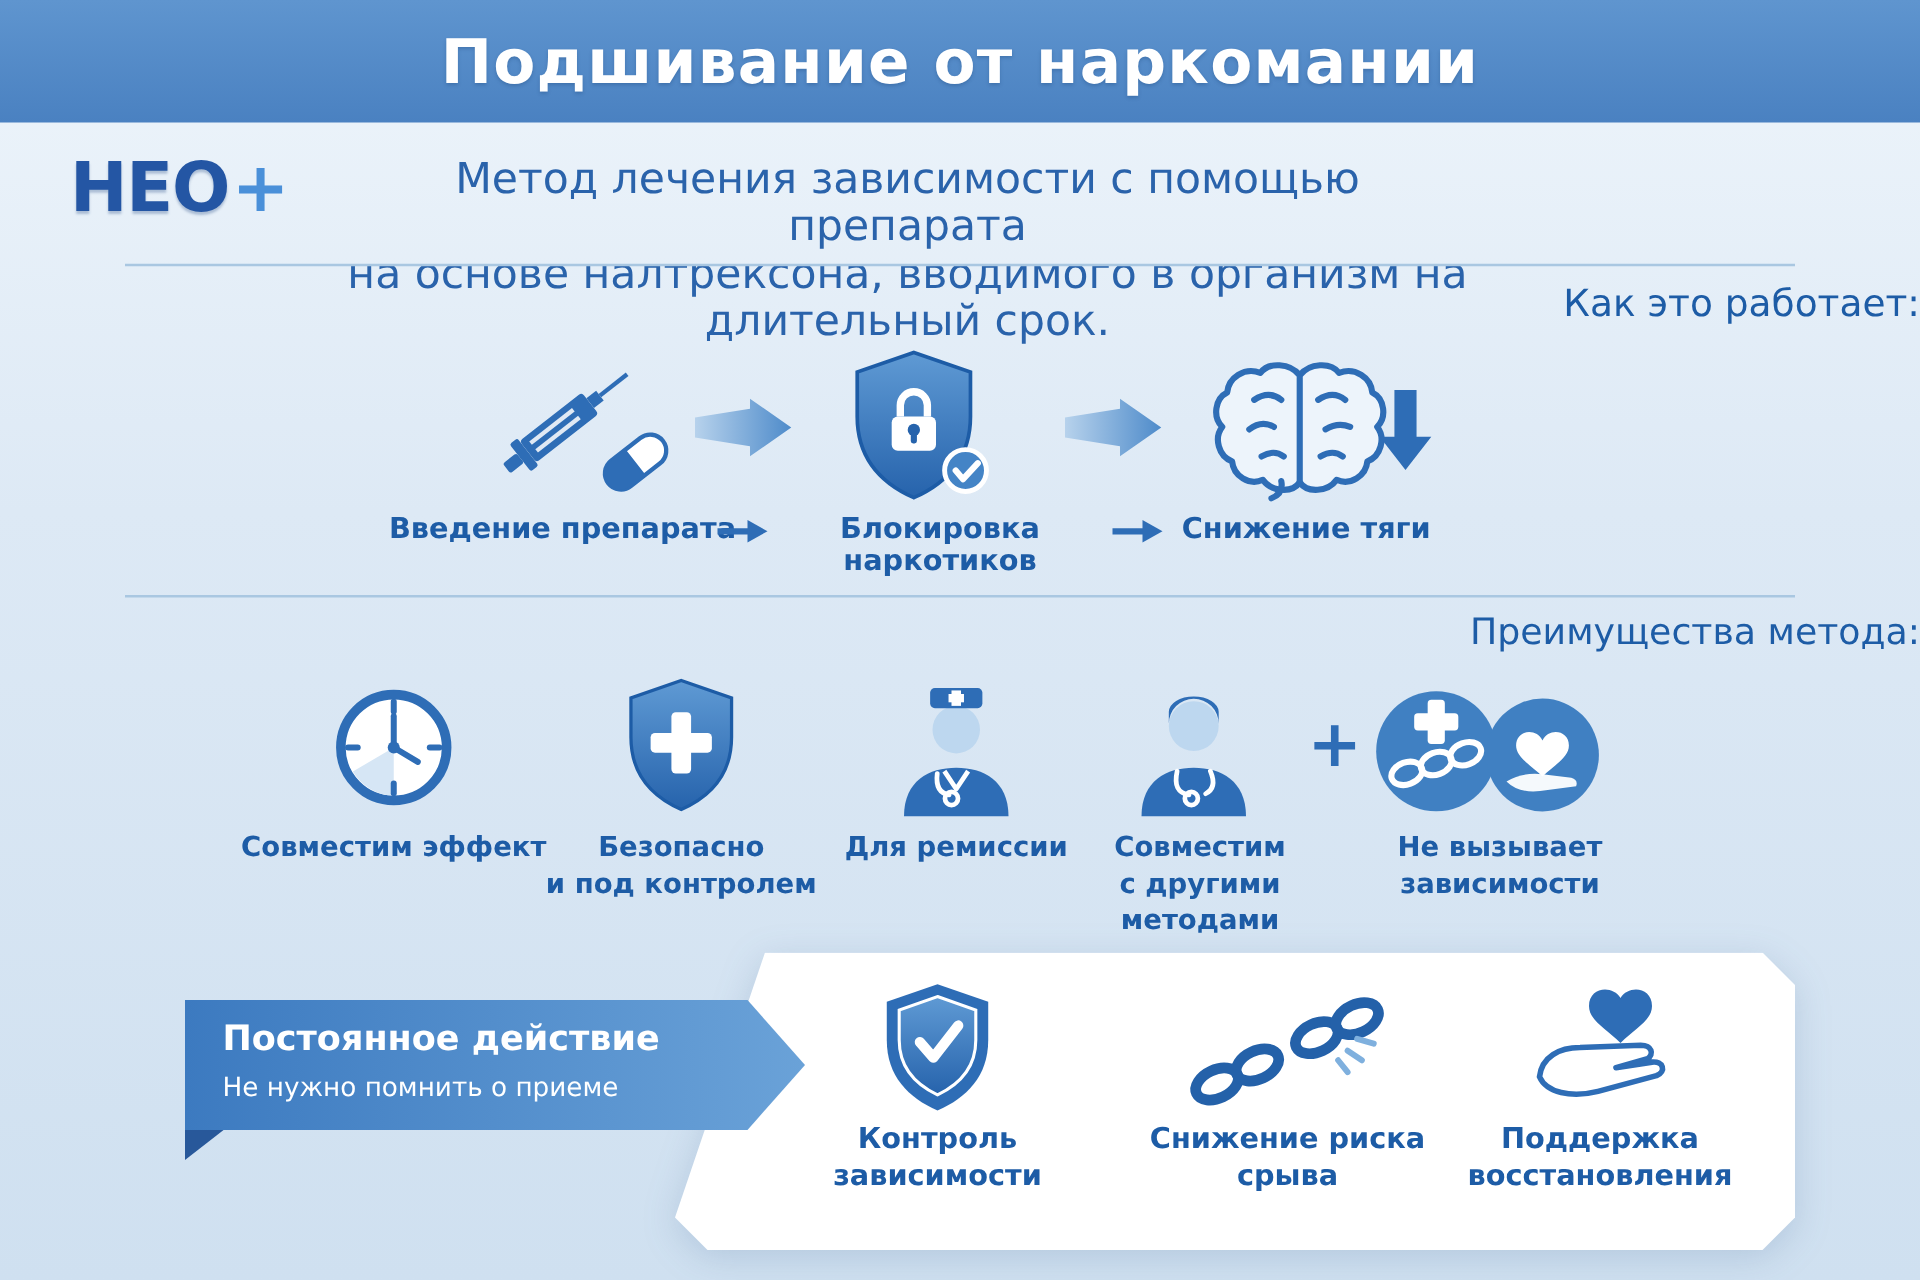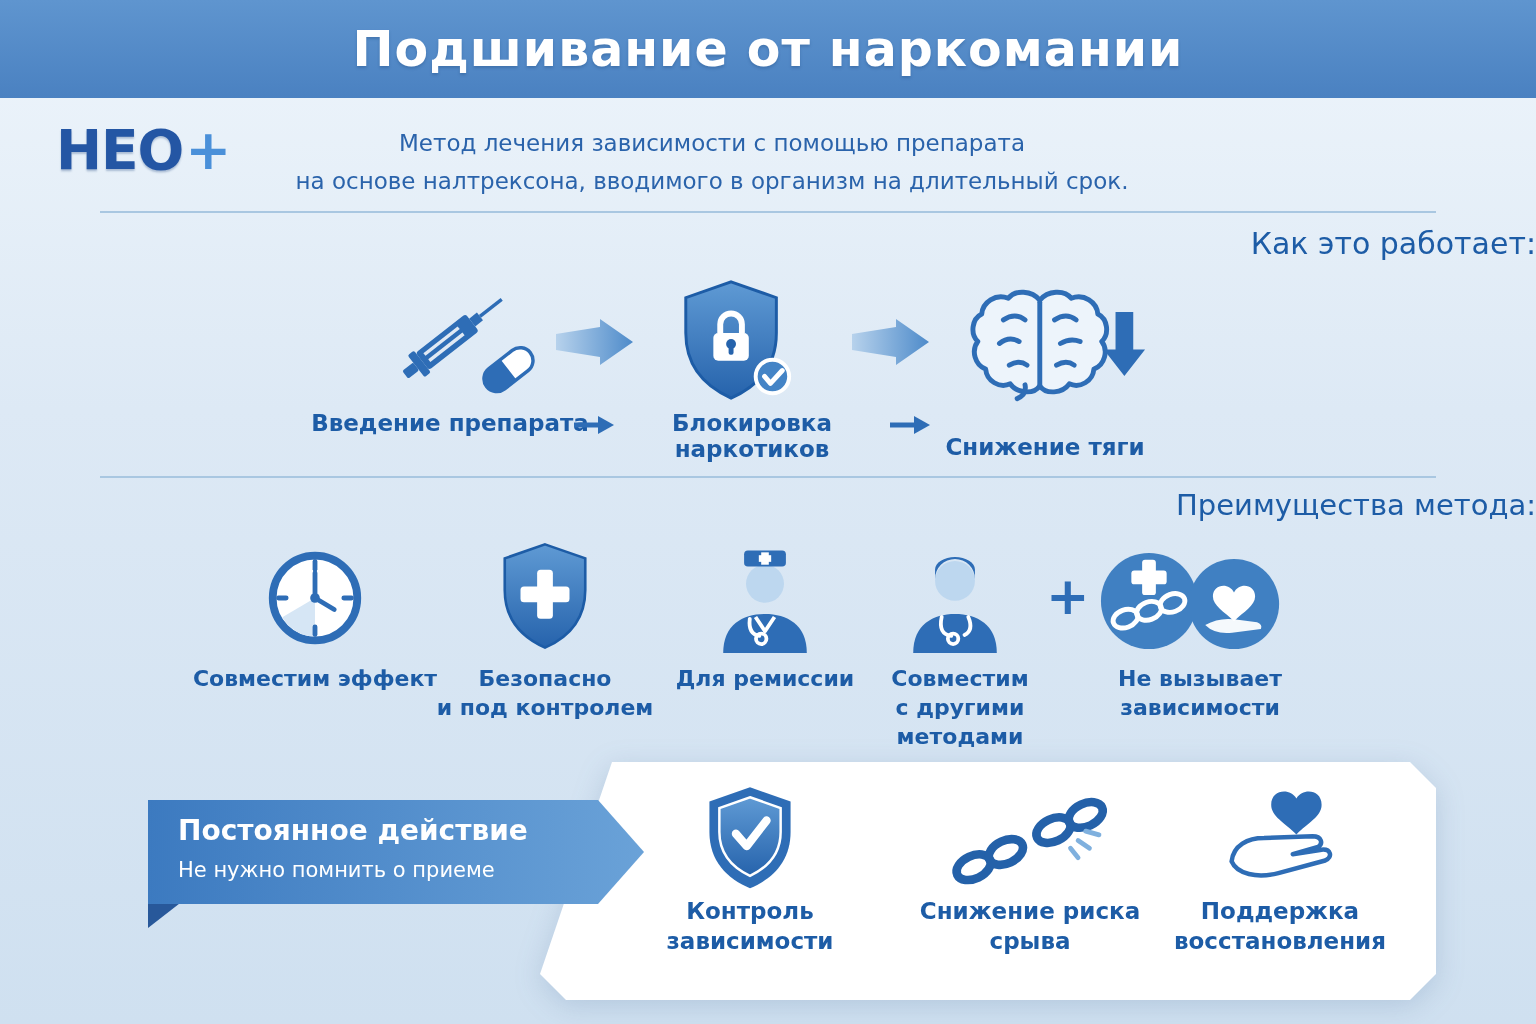--- a/index.html
+++ b/index.html
@@ -12,22 +12,22 @@
   .header { position:absolute; top:0; left:0; width:100%; height:98px;
             background:linear-gradient(180deg,#5f95cf 0%,#4a81c1 100%);
             display:flex; align-items:center; justify-content:center; }
   .header-title { font-size:49px; font-weight:700; color:#ffffff; letter-spacing:1px;
                   text-shadow:0 2px 3px rgba(20,60,110,.28); }
 
   
   .logo { position:absolute; left:56px; top:118px; font-size:55px; font-weight:800; }
   .logo-neo { color:#2456a4; text-shadow:0 2px 2px rgba(30,70,130,.30); letter-spacing:-1px; }
   .logo-plus { color:#4a90d9; font-weight:900; margin-left:2px; }
-  .intro-desc { position:absolute; left:262px; top:124px; width:900px; text-align:center;
-                font-size:23px; line-height:38px; color:#2a63ab; white-space:pre-line; }
+  .intro-desc { position:absolute; left:276px; top:124px; width:900px; text-align:center;
+                font-size:34px; line-height:38px; color:#2a63ab; white-space:pre-line; }
 
   .divider { position:absolute; left:100px; width:1336px; height:0; border-top:2px solid #a9c7e1; }
   #divider-1 { top:211px; } #divider-2 { top:476px; }
 
   .section-heading { position:absolute; left:0; width:100%; text-align:right;
                      font-weight:400; color:#1d5ca6; }
   #how-heading { top:226px; font-size:30px; }
   #benefits-heading { top:488px; font-size:29px; }
 
   .abs { position:absolute; }
@@ -37,21 +37,21 @@
   #icon-syringe   { left:388px; top:282px; width:158px; height:120px; }
   #flow-arrow-1   { left:556px; top:318px; width:78px;  height:48px; }
   #icon-shieldlock{ left:672px; top:276px; width:128px; height:130px; }
   #flow-arrow-2   { left:852px; top:318px; width:78px;  height:48px; }
   #icon-brain     { left:966px; top:282px; width:182px; height:124px; }
 
   .step-label { position:absolute; top:410px; font-size:23px; font-weight:700;
                 color:#1d5ca6; text-align:center; }
   #step-label-1 { left:310px; width:280px; }
   #step-label-2 { left:592px; width:320px; }
-  #step-label-3 { left:925px; width:240px;margin-top:24px; }
+  #step-label-3 { left:925px; width:240px; }
   .label-arrow { position:absolute; top:412px; width:44px; height:26px; }
   #label-arrow-1 { left:572px; }
   #label-arrow-2 { left:888px; }
 
   
   #icon-clock      { left:265px; top:548px; width:100px; height:100px; }
   #icon-shieldcross{ left:492px; top:540px; width:106px; height:112px; }
   #icon-doctor     { left:708px; top:540px; width:114px; height:114px; }
   #icon-medic      { left:898px; top:540px; width:114px; height:114px; }
   #benefit-plus    { left:1046px; top:566px; font-size:52px; font-weight:700; color:#2e6db6; }

